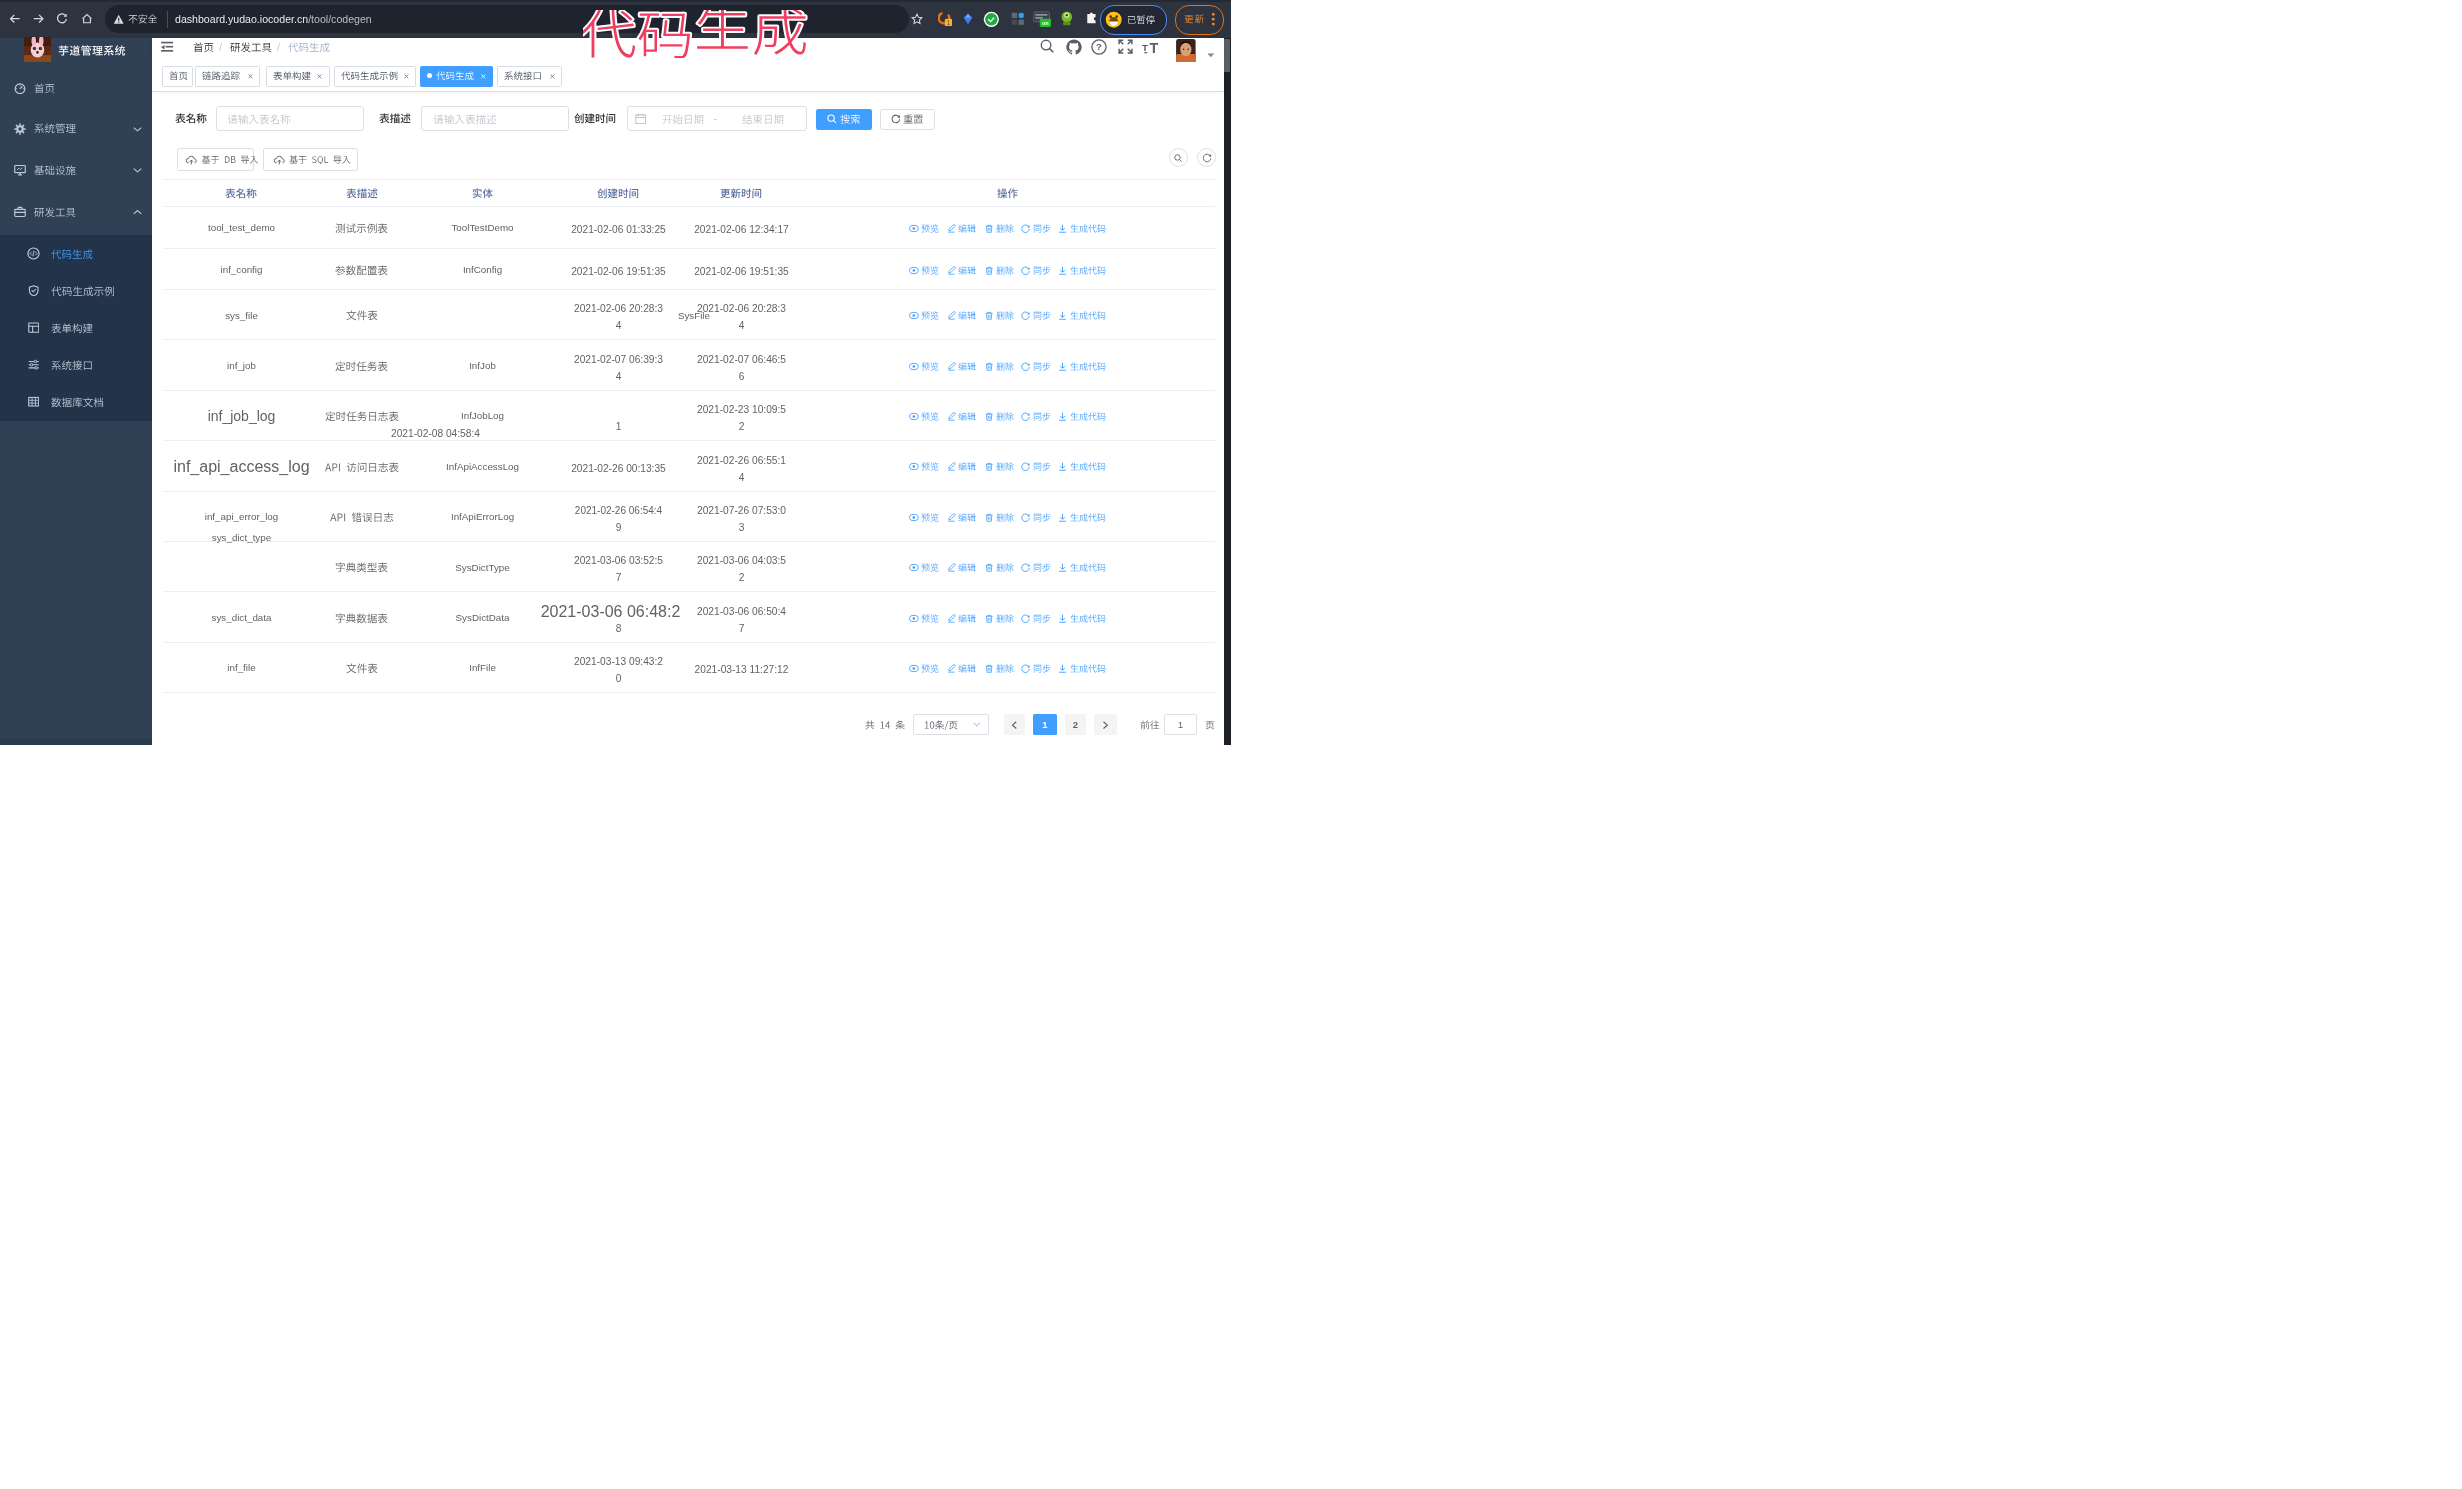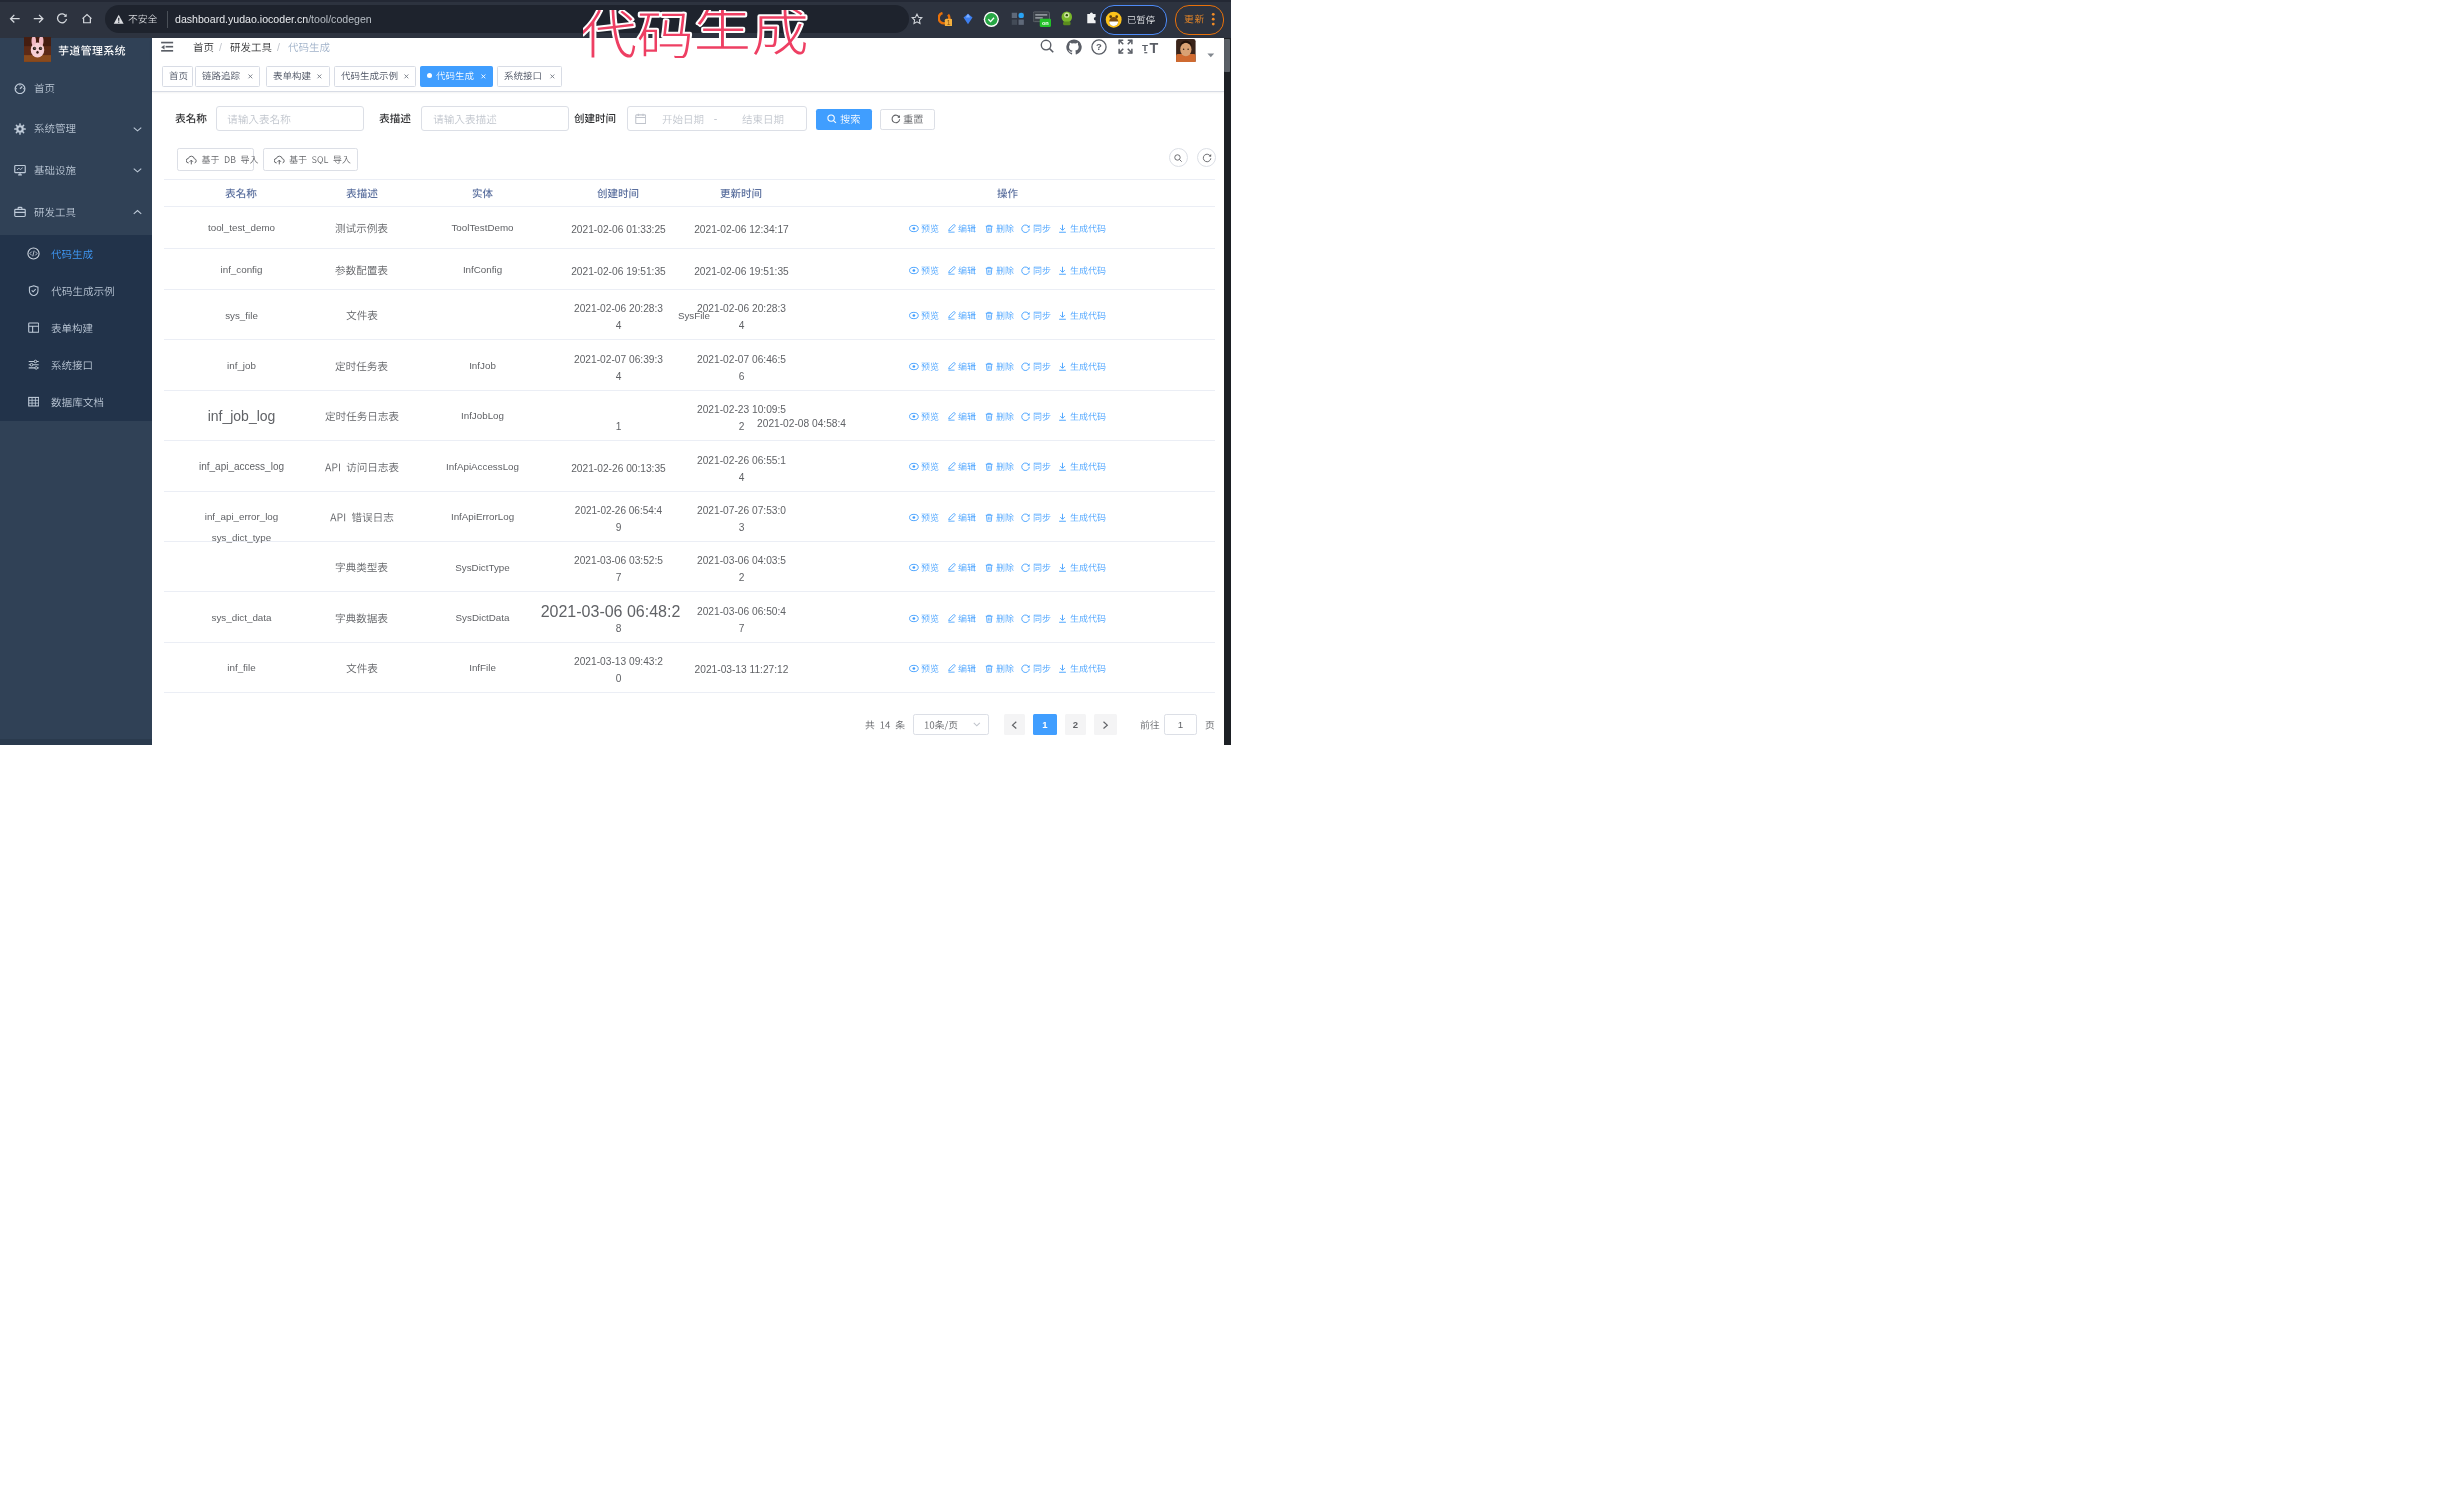--- a/index.html
+++ b/index.html
@@ -968,21 +968,21 @@
           <use href="#r65f6" x="1000"></use>
           <use href="#r4efb" x="2000"></use>
           <use href="#r52a1" x="3000"></use>
           <use href="#r65e5" x="4000"></use>
           <use href="#r5fd7" x="5000"></use>
           <use href="#r8868" x="6000"></use>
         </g>
       </svg>
     </div>
 <div class="a" style="left:255px;top:410px;width:455px;text-align:center;font-size:9.8px;color:#606266;line-height:12px">InfJobLog</div>
-<div class="a" style="left:391px;top:418px;width:455px;text-align:right;font-size:10.2px;color:#606266;line-height:12.5px">2021-02-08 04:58:4</div>
+<div class="a" style="left:391px;top:428px;width:455px;text-align:left;font-size:10.2px;color:#606266;line-height:12.5px">2021-02-08 04:58:4</div>
 <div class="a" style="left:391px;top:421px;width:455px;text-align:center;font-size:10.2px;color:#606266;line-height:12.5px">1</div>
 <div class="a" style="left:514px;top:404px;width:455px;text-align:center;font-size:10.2px;color:#606266;line-height:12.5px">2021-02-23 10:09:5</div>
 <div class="a" style="left:514px;top:421px;width:455px;text-align:center;font-size:10.2px;color:#606266;line-height:12.5px">2</div>
 <svg class="a" style="left:909px;top:412px" width="9.8" height="9" viewBox="0 0 13 12">
       <ellipse cx="6.5" cy="6" rx="5.8" ry="4.2" fill="none" stroke="#409eff" stroke-width="1.2"></ellipse>
       <circle cx="6.5" cy="6" r="1.8" fill="#409eff"></circle>
     </svg>
 <div class="a " style="left:921px;top:412px">
       <svg class="t" width="18" height="9" viewBox="0 -880 2000 1000">
         <g fill="#409eff">
@@ -1033,21 +1033,21 @@
       <svg class="t" width="36" height="9" viewBox="0 -880 4000 1000">
         <g fill="#409eff">
           <use href="#r751f" x="0"></use>
           <use href="#r6210" x="1000"></use>
           <use href="#r4ee3" x="2000"></use>
           <use href="#r7801" x="3000"></use>
         </g>
       </svg>
     </div>
 <div class="a" style="left:164px;top:440px;width:1051px;height:0.8px;background:#ebeef5"></div>
-<div class="a" style="left:14px;top:461px;width:455px;text-align:center;font-size:10px;color:#606266;line-height:12px">inf_api_access_log</div>
+<div class="a" style="left:14px;top:461px;width:455px;text-align:center;font-size:16px;color:#606266;line-height:12px">inf_api_access_log</div>
 <div class="a " style="left:325px;top:462px">
       <svg class="t" width="74" height="10.6" viewBox="0 -880 7015 1000">
         <g fill="#606266">
           <use href="#r0041" x="0"></use>
           <use href="#r0050" x="602"></use>
           <use href="#r0049" x="1228"></use>
           <use href="#r8bbf" x="2015"></use>
           <use href="#r95ee" x="3015"></use>
           <use href="#r65e5" x="4015"></use>
           <use href="#r5fd7" x="5015"></use>

